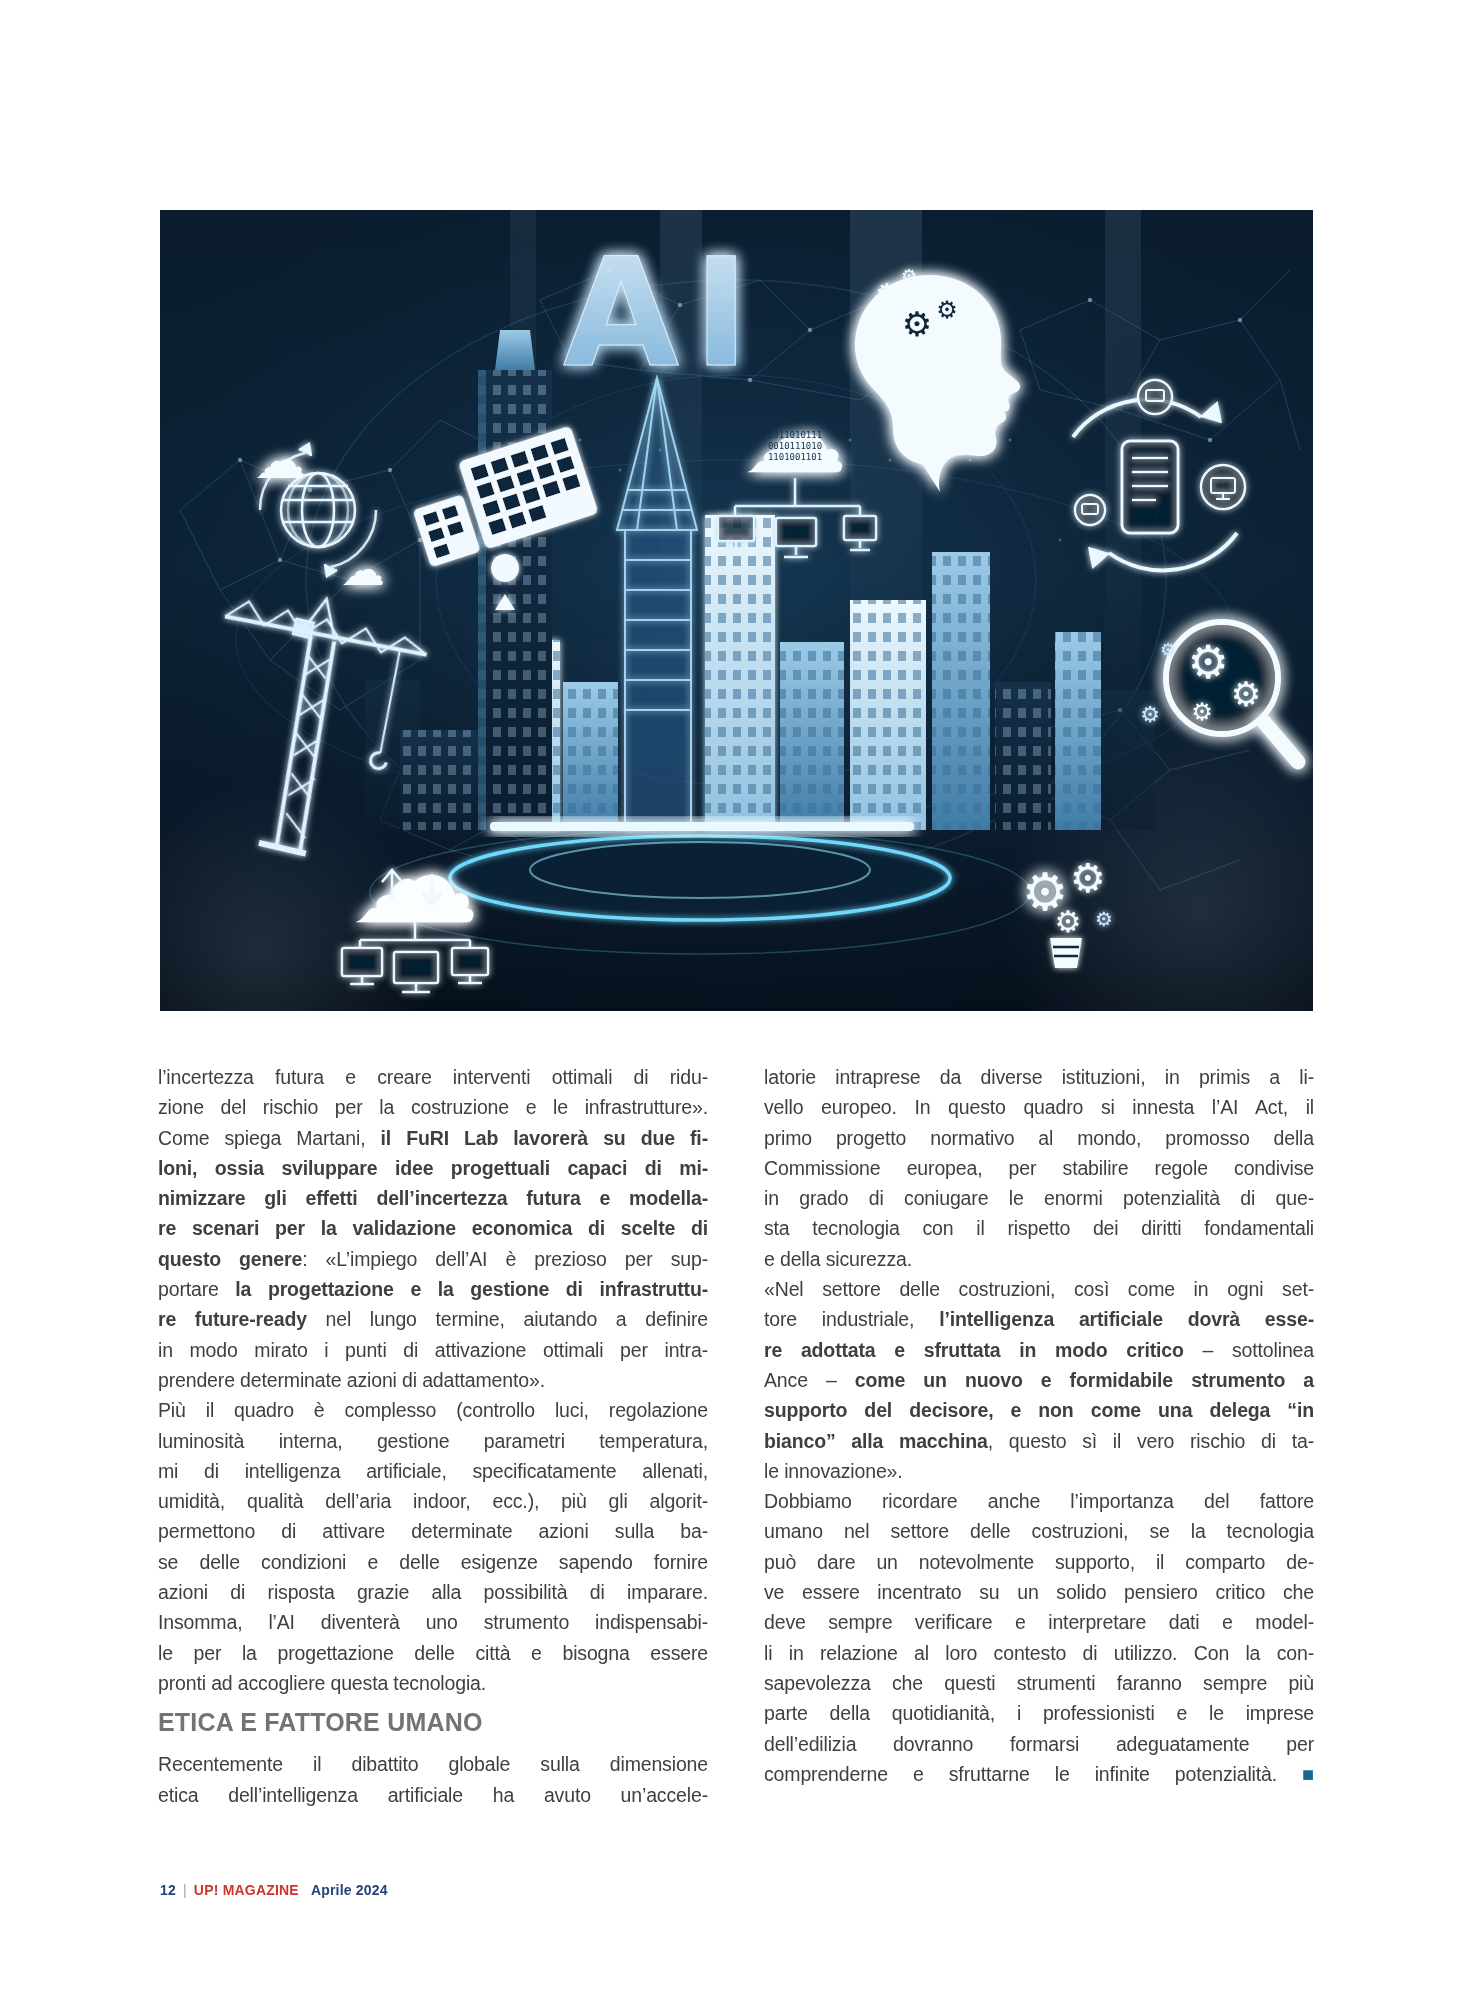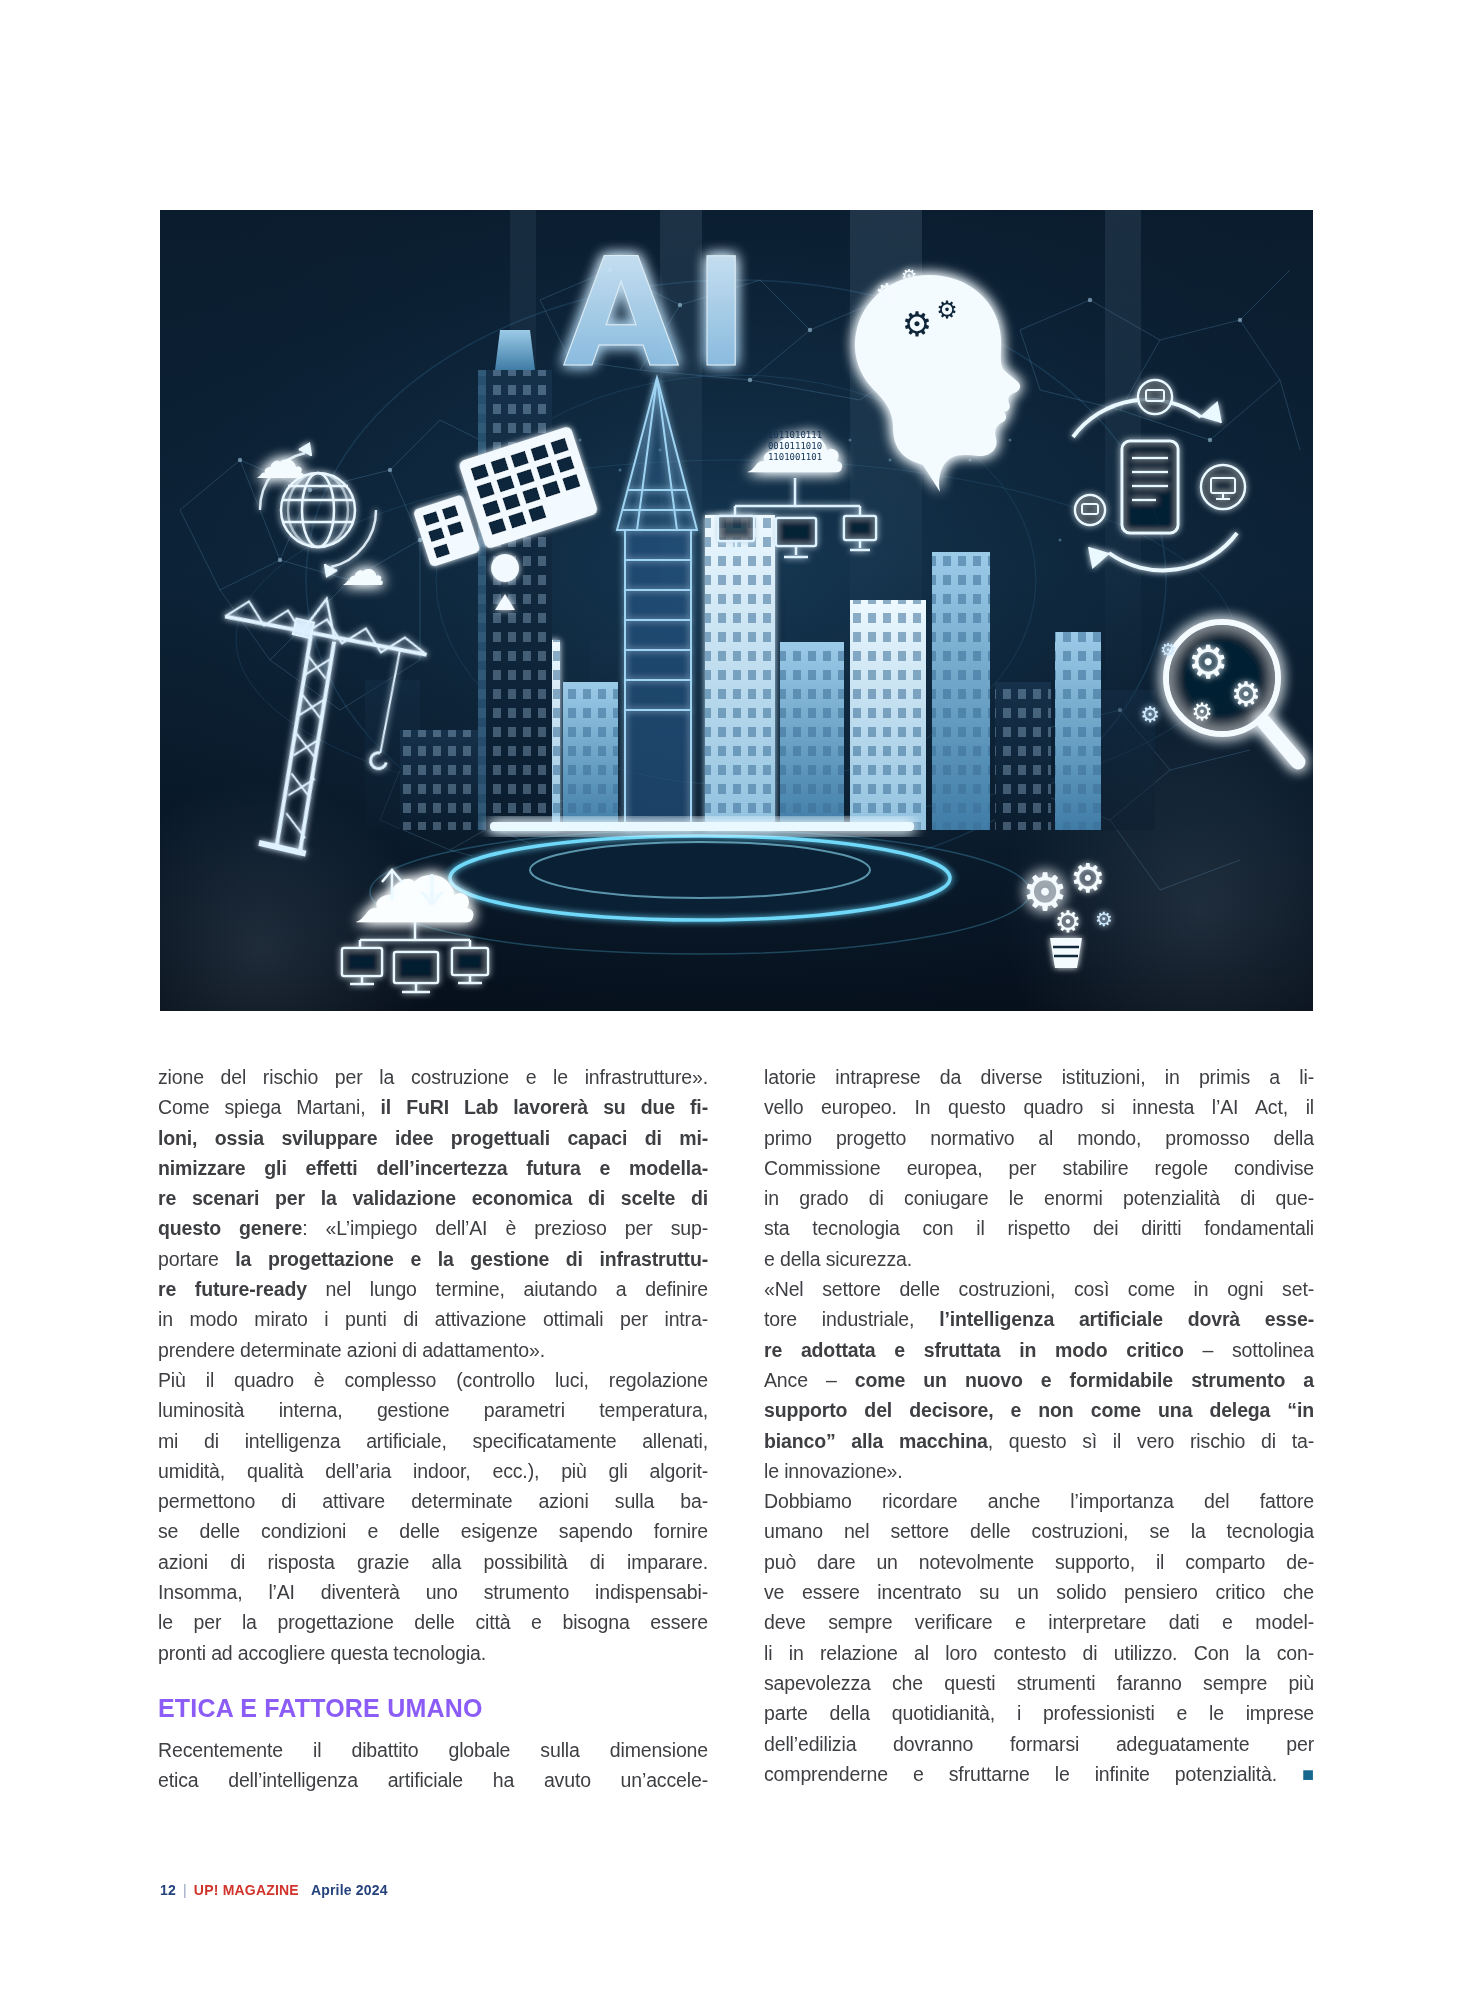--- a/index.html
+++ b/index.html
@@ -15,22 +15,22 @@
   .ln{
     font-size:19.5px;line-height:30.3px;height:30.3px;color:#3e3f43;
     text-align:justify;text-align-last:justify;letter-spacing:-0.15px;
     white-space:normal;overflow:visible;
   }
   .ln.end{text-align:left;text-align-last:left;}
   .ln .b{font-weight:bold;}
   .ln .i{}
   .ln .sq{color:#17688f;font-size:20px;}
   .headline{
-    color:#8b5cf6;font-weight:bold;font-size:25px;letter-spacing:0.2px;
-    margin-top:26px;margin-bottom:12px;
+    color:#737373;font-weight:bold;font-size:25px;letter-spacing:0.2px;
+    margin-top:10px;margin-bottom:12px;
   }
   .footer{position:absolute;left:160px;top:1882px;font-size:14px;font-weight:bold;letter-spacing:0.2px;}
   .footer .num{color:#24427c;}
   .footer .sep{color:#97a3bd;font-weight:normal;padding:0 7px;}
   .footer .mag{color:#d0342c;}
   .footer .issue{color:#24427c;margin-left:12px;}
 </style>
 </head>
 <body>
 
@@ -343,20 +343,21 @@
     <text x="908" y="722" font-family="DejaVu Sans, sans-serif" font-size="30" fill="#f4fbff" filter="url(#glow)" text-anchor="middle">⚙</text>
     <text x="944" y="716" font-family="DejaVu Sans, sans-serif" font-size="20" fill="#cfeaff" filter="url(#glow)" text-anchor="middle">⚙</text>
     <path d="M890,728 h32 l-5,30 h-22 z" fill="#f4fbff" filter="url(#glow)"></path>
     <path d="M893,737 h26 M894,746 h24" stroke="#10263b" stroke-width="2.5"></path>
   </g>
 </svg>
 </div>
 
 <div class="columns">
   <div class="col">
+      <div class="ln"><span>l’incertezza futura e creare interventi ottimali di ridu-</span></div>
       <div class="ln"><span>zione del rischio per la costruzione e le infrastrutture».</span></div>
       <div class="ln"><span>Come spiega Martani, </span><span class="b">il FuRI Lab lavorerà su due fi-</span></div>
       <div class="ln"><span class="b">loni, ossia sviluppare idee progettuali capaci di mi-</span></div>
       <div class="ln"><span class="b">nimizzare gli effetti dell’incertezza futura e modella-</span></div>
       <div class="ln"><span class="b">re scenari per la validazione economica di scelte di</span></div>
       <div class="ln"><span class="b">questo genere</span><span>: «L’impiego dell’AI è prezioso per sup-</span></div>
       <div class="ln"><span>portare </span><span class="b">la progettazione e la gestione di infrastruttu-</span></div>
       <div class="ln"><span class="b">re </span><span class="b i">future-ready</span><span> nel lungo termine, aiutando a definire</span></div>
       <div class="ln"><span>in modo mirato i punti di attivazione ottimali per intra-</span></div>
       <div class="ln end"><span>prendere determinate azioni di adattamento».</span></div>

